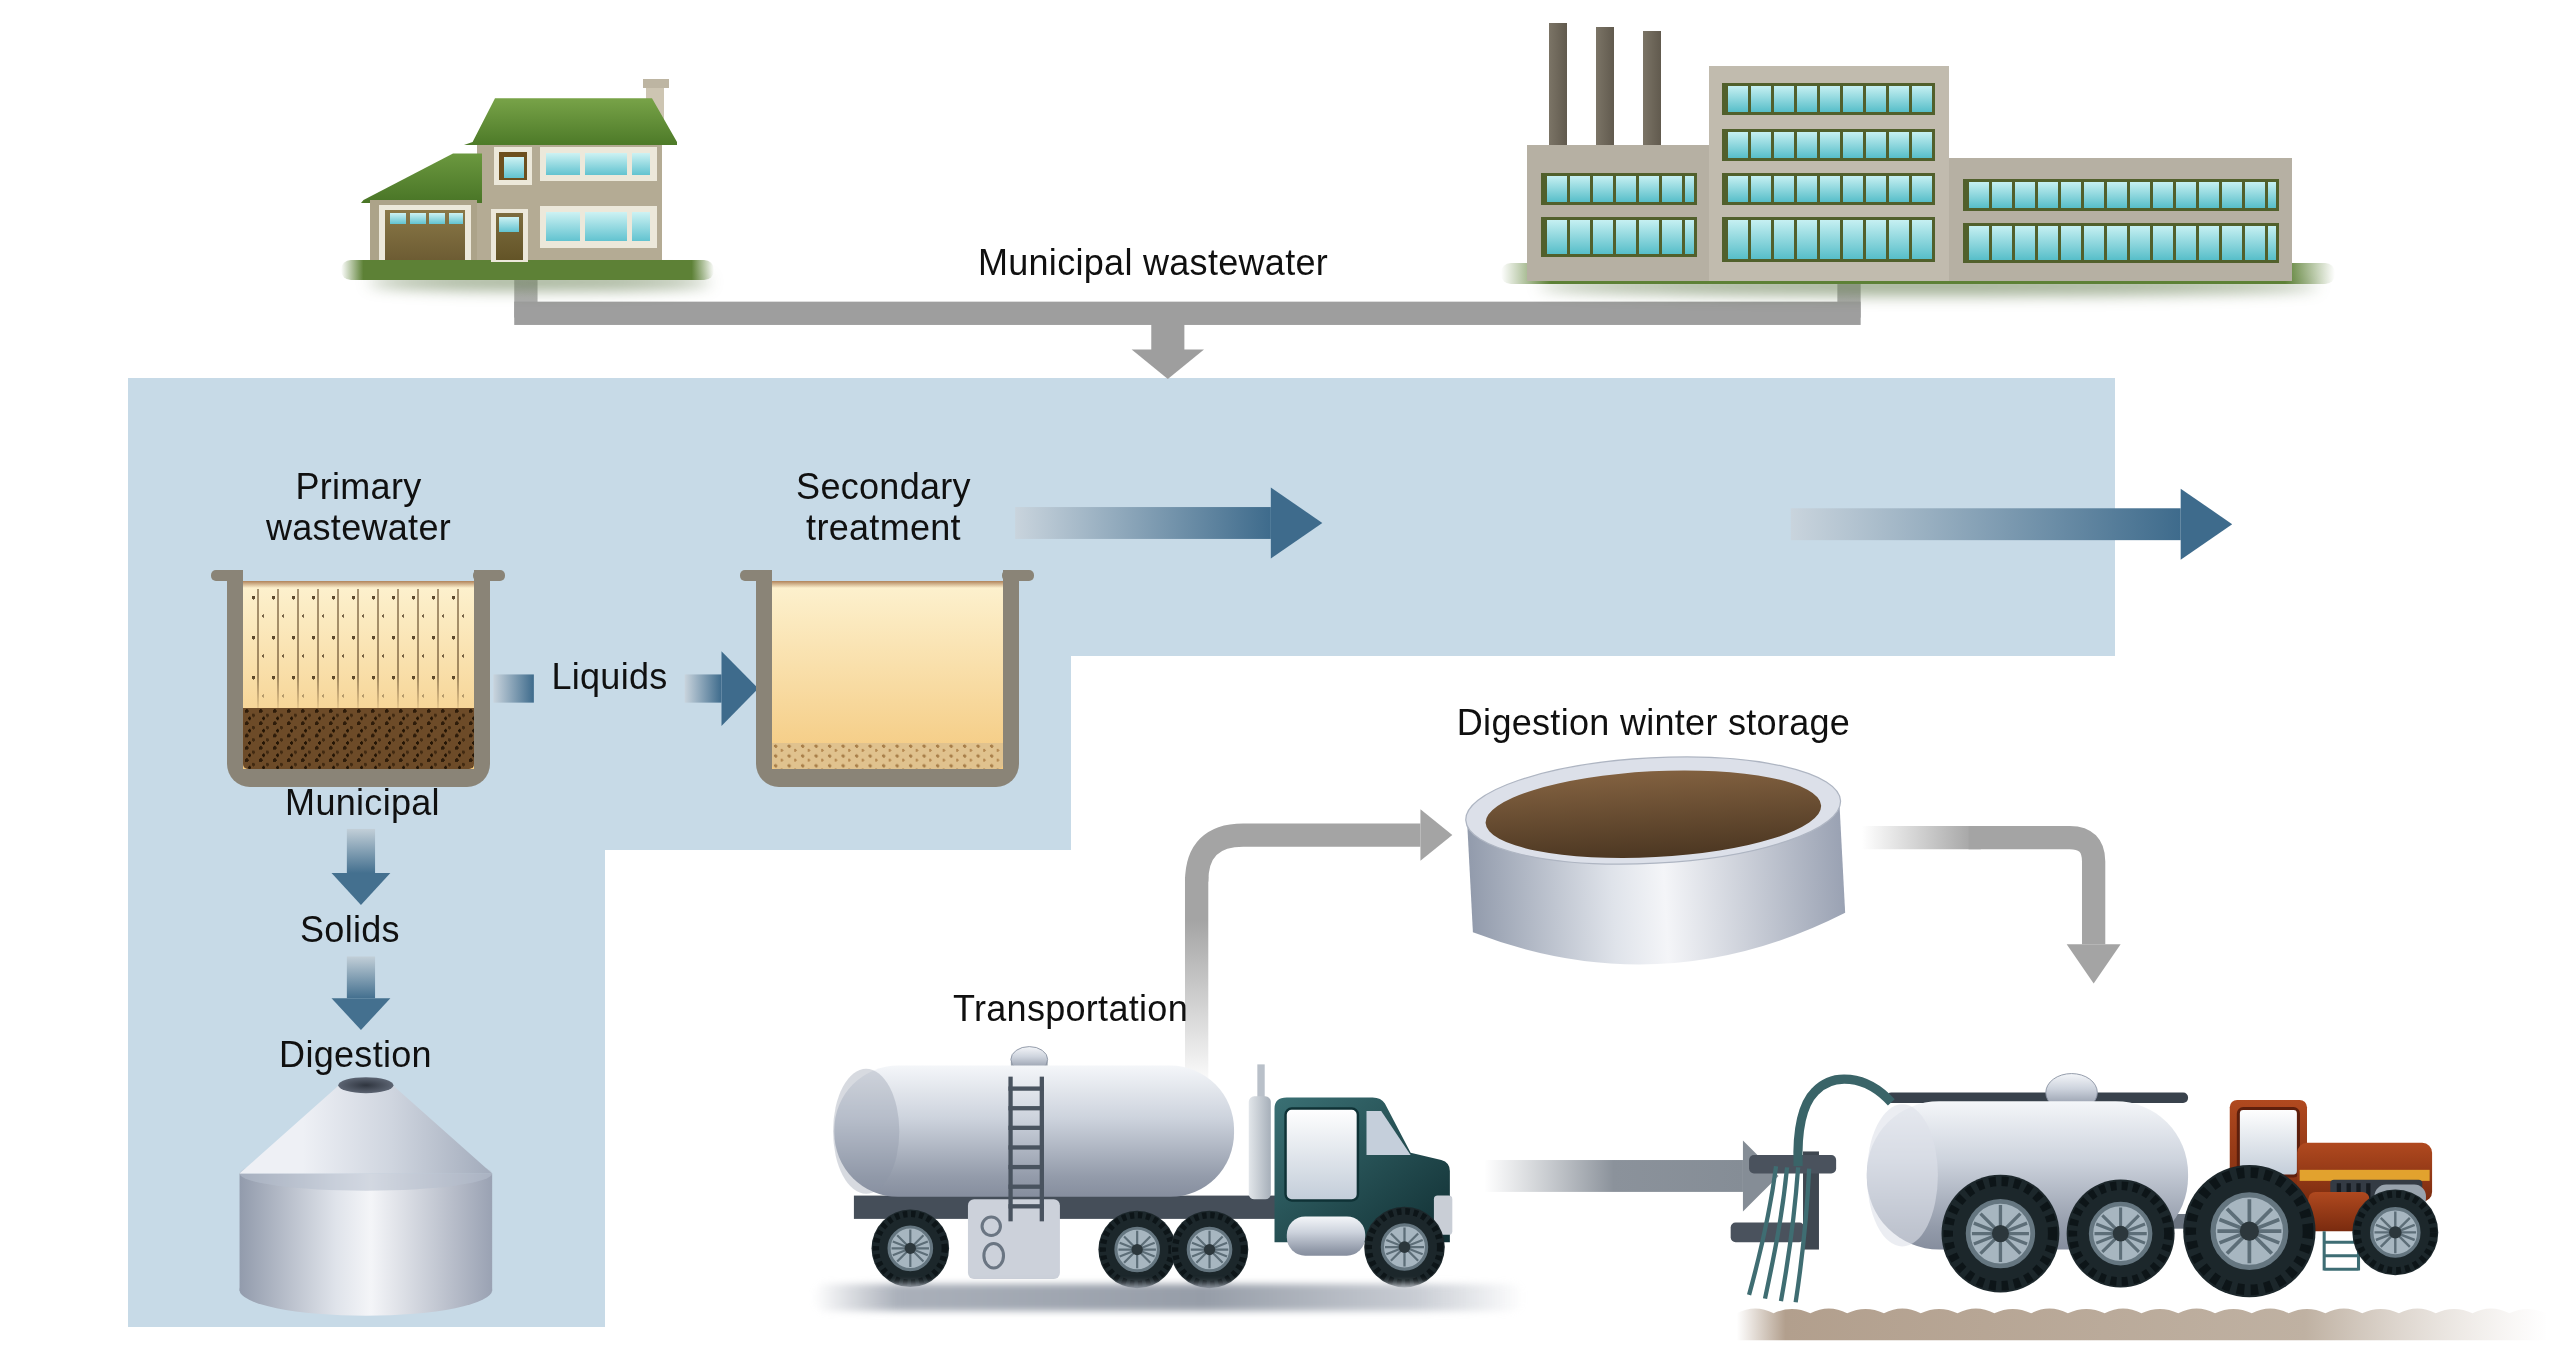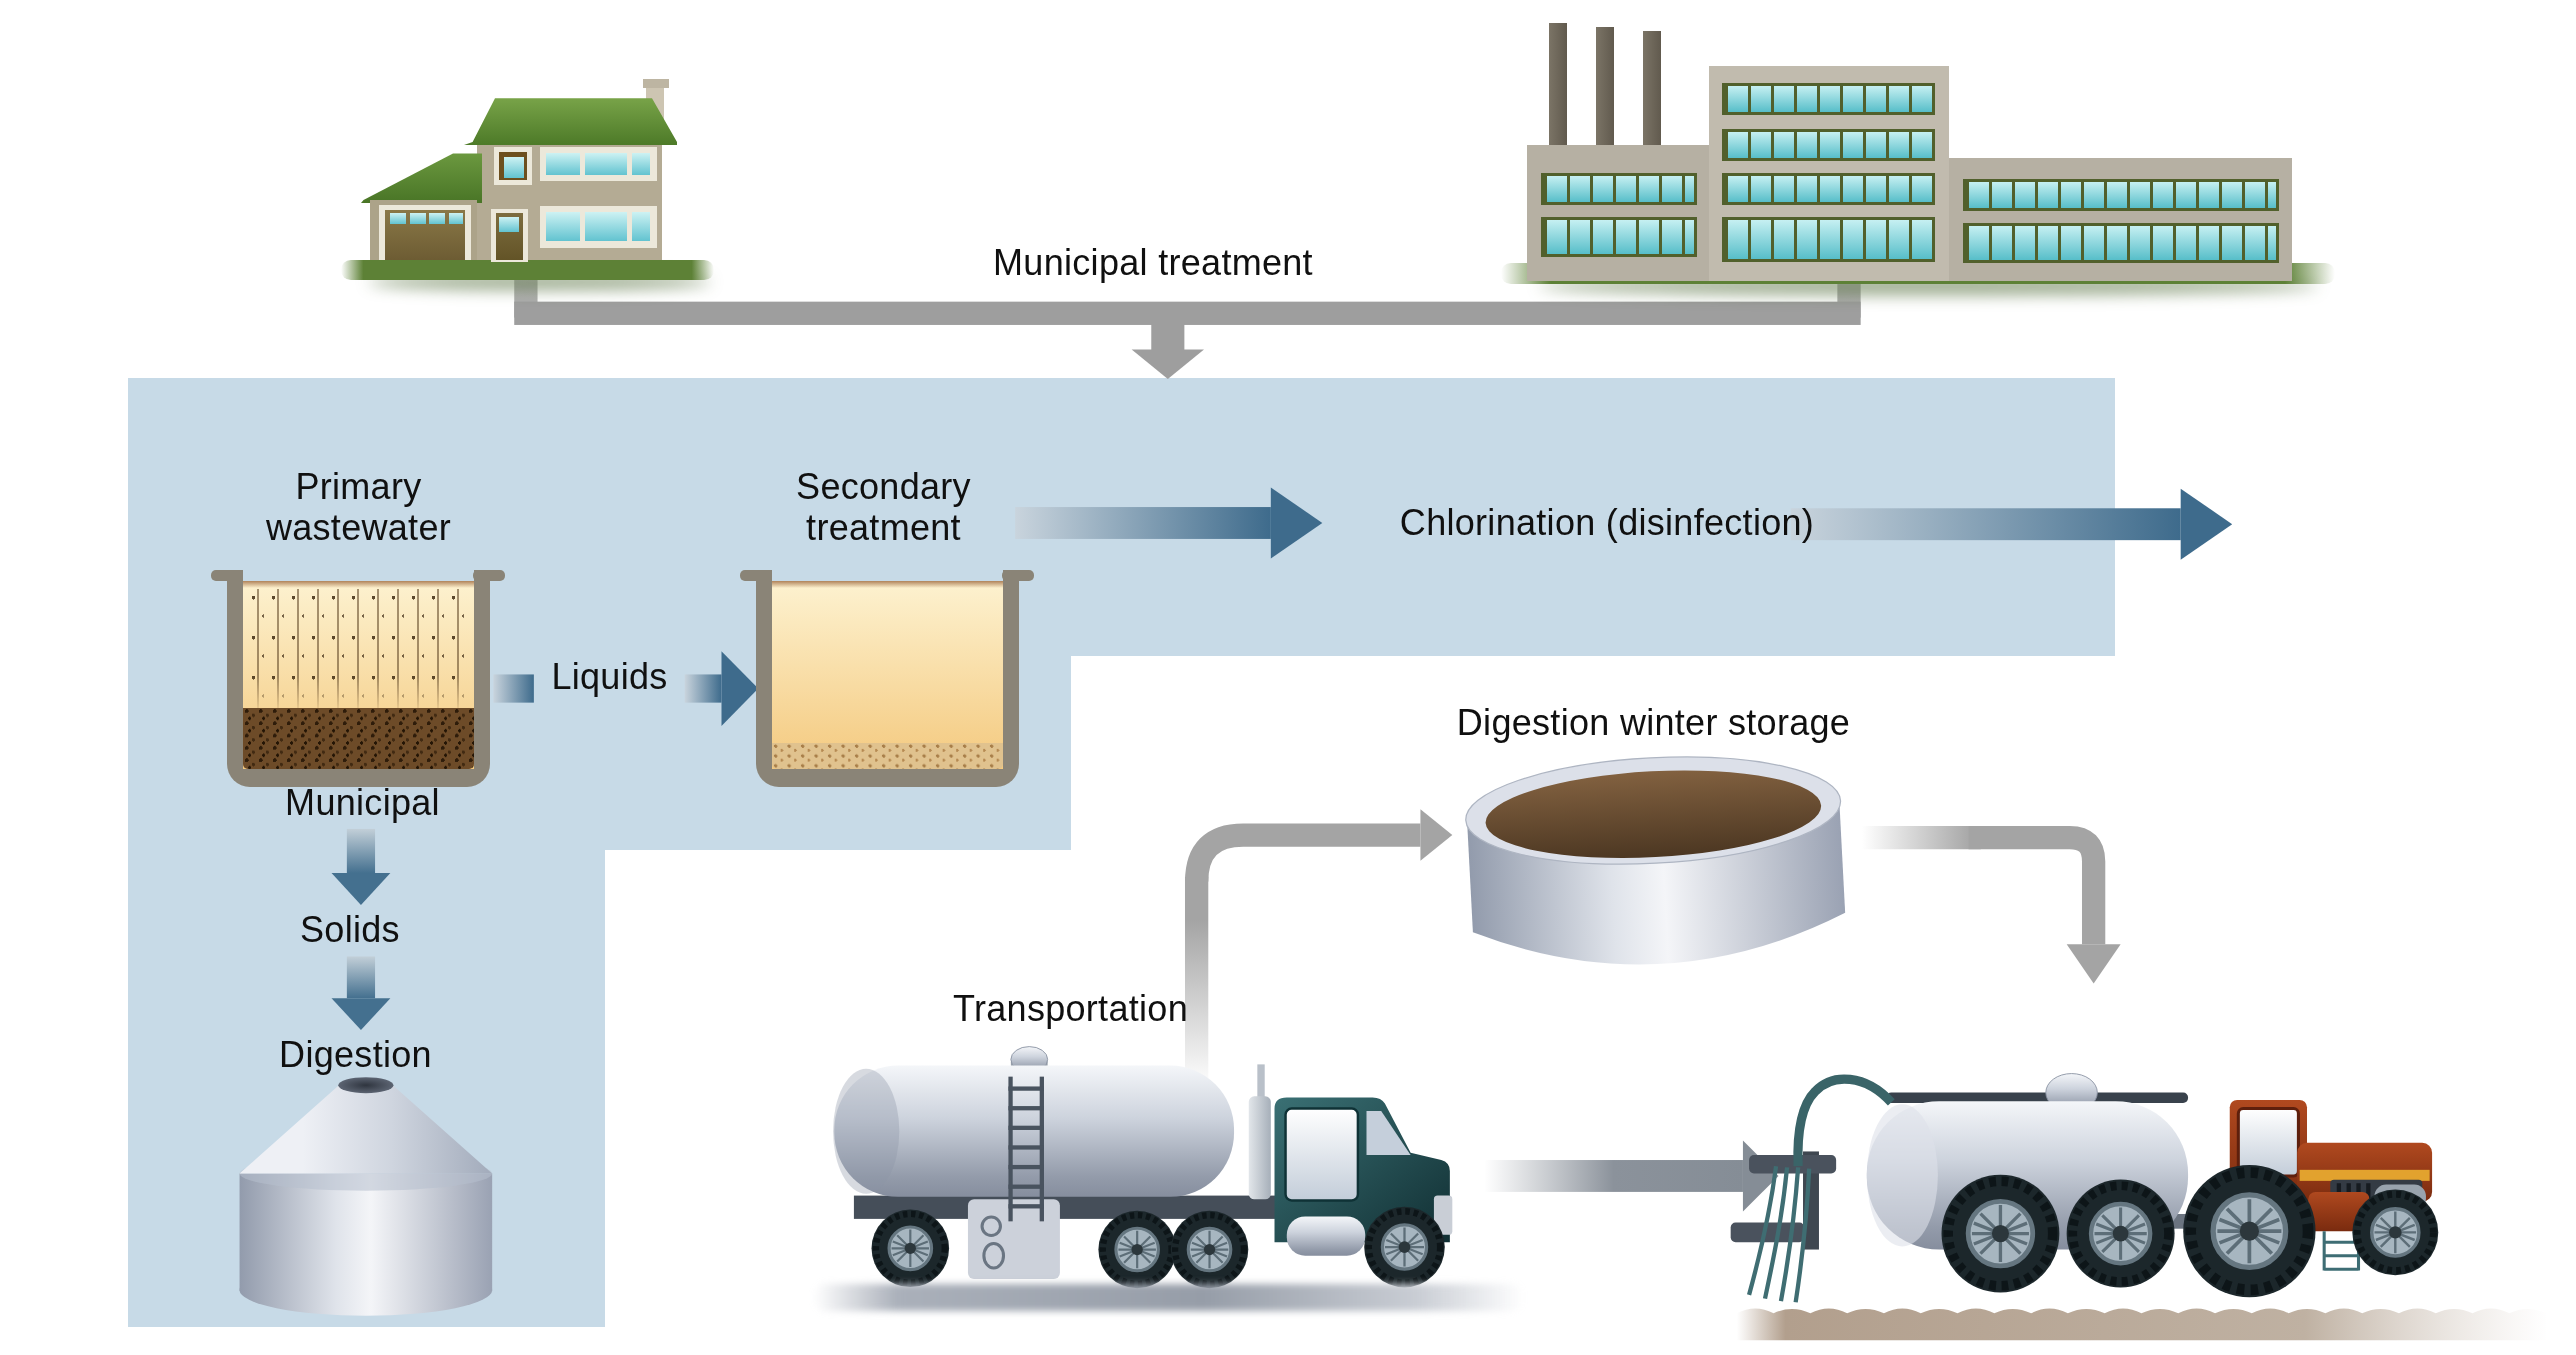--- a/index.html
+++ b/index.html
@@ -333,26 +333,25 @@
     <div class="lip" style="left:740px;top:570px;"></div>
     <div class="lip" style="left:1002px;top:570px;"></div>
     <div class="abs" style="left:756px;top:570px;width:263px;height:217px;border:0 solid #8a8477;border-left-width:16px;border-right-width:16px;border-bottom-width:18.4px;border-radius:0 0 23px 23px;box-sizing:border-box;"></div>
     <div class="liquid" style="left:772px;top:581px;width:231px;height:188px;"></div>
     <div class="scum" style="left:772px;top:581px;width:231px;"></div>
     <div class="sedLight" style="left:772px;top:743px;width:231px;height:26px;"></div>
   </div>
 
   <div class="tshadow" style="left:813px;top:1284px;width:711px;height:27px;"></div>
 
-  <div class="lbl" style="left:871px;top:243px;width:564px;">Municipal treatment</div>
+  <div class="lbl" style="left:871px;top:243px;width:564px;">Municipal wastewater</div>
   <div class="lbl" style="left:236px;top:467px;width:245px;">Primary
 wastewater</div>
   <div class="lbl" style="left:761px;top:467px;width:245px;">Secondary
 treatment</div>
-  <div class="lbl" style="left:1331px;top:503px;width:552px;">Chlorination (disinfection)</div>
   <div class="lbl" style="left:537px;top:657px;width:145px;">Liquids</div>
   <div class="lbl" style="left:258px;top:783px;width:209px;">Municipal</div>
   <div class="lbl" style="left:252px;top:910px;width:196px;">Solids</div>
   <div class="lbl" style="left:239px;top:1035px;width:233px;">Digestion</div>
   <div class="lbl" style="left:1405px;top:703px;width:497px;">Digestion winter storage</div>
   <div class="lbl" style="left:908px;top:989px;width:325px;">Transportation</div>
 
 </div>
 
 

